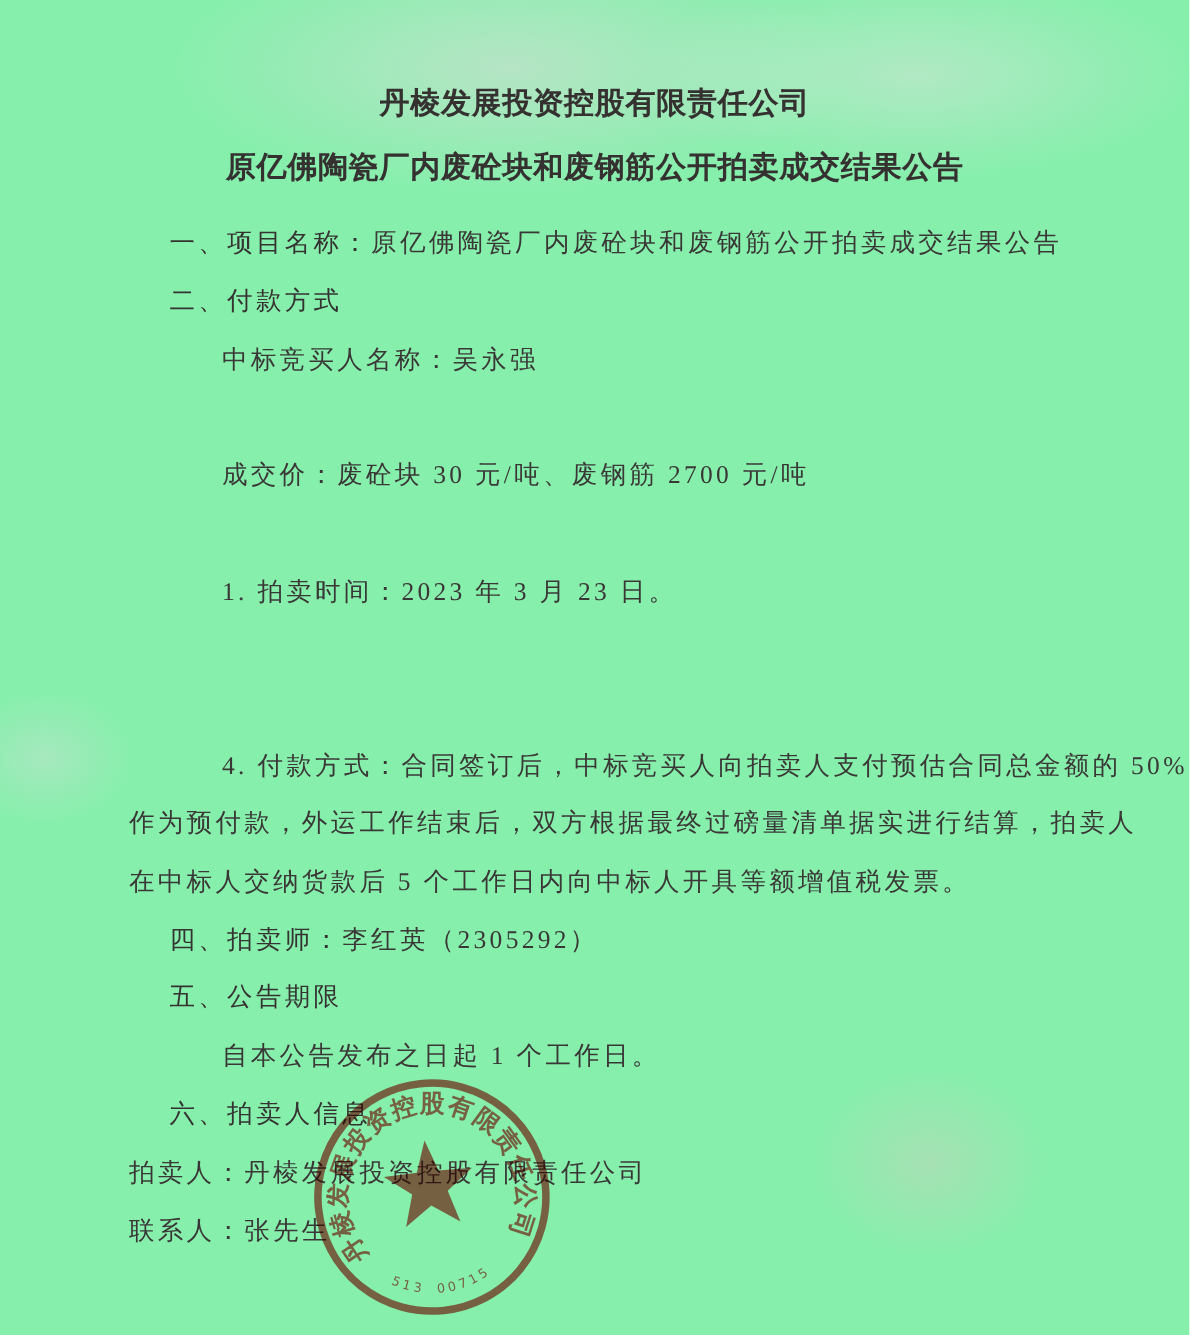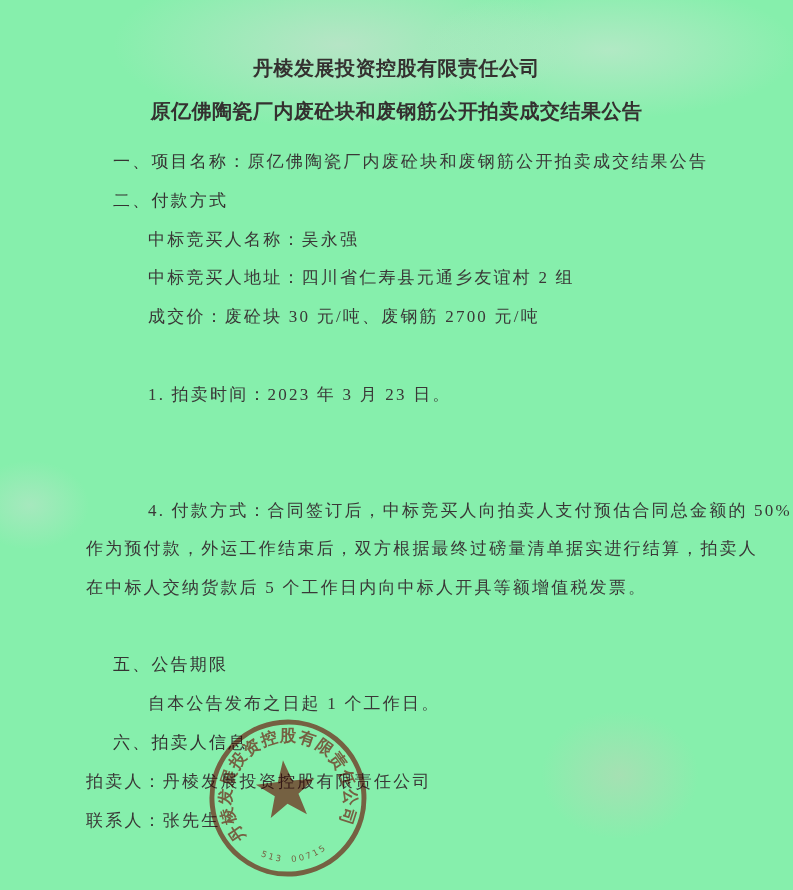--- a/index.html
+++ b/index.html
@@ -83,28 +83,28 @@
   <div class="blob b3"></div>
   <div class="blob b4"></div>
 
   <div class="title" style="top:55px">丹棱发展投资控股有限责任公司</div>
   <div class="title" style="top:98px">原亿佛陶瓷厂内废砼块和废钢筋公开拍卖成交结果公告</div>
 
   <div class="line x-head" style="top:150px"><span class="heading-inline">一、项目名称：</span><span>原亿佛陶瓷厂内废砼块和废钢筋公开拍卖成交结果公告</span></div>
 
   <div class="line x-head heading" style="top:189px">二、付款方式</div>
   <div class="line x-indent" style="top:228px">中标竞买人名称：吴永强</div>
-  <div class="line x-indent" style="top:266px">中标竞买人地址：四川省仁寿县元通乡友谊村 2 组</div>
   <div class="line x-indent" style="top:305px">成交价：废砼块 30 元/吨、废钢筋 2700 元/吨</div>
 
   <div class="line x-indent" style="top:383px">1. 拍卖时间：2023 年 3 月 23 日。</div>
   <div class="line x-indent" style="top:499px">4. 付款方式：合同签订后，中标竞买人向拍卖人支付预估合同总金额的 50%</div>
   <div class="line x-margin" style="top:537px">作为预付款，外运工作结束后，双方根据最终过磅量清单据实进行结算，拍卖人</div>
   <div class="line x-margin" style="top:576px">在中标人交纳货款后 5 个工作日内向中标人开具等额增值税发票。</div>
 
+  <div class="line x-head" style="top:615px"><span class="heading-inline">四、拍卖师：</span><span>李红英（2305292）</span></div>
 
   <div class="line x-head heading" style="top:653px">五、公告期限</div>
   <div class="line x-indent" style="top:692px">自本公告发布之日起 1 个工作日。</div>
 
   <div class="line x-head heading" style="top:731px">六、拍卖人信息</div>
   <div class="line x-margin" style="top:809px">联系人：张先生</div>
   <div class="line x-margin" style="top:770px">拍卖人：丹棱发展投资控股有限责任公司</div>
 
   <svg class="stamp" viewBox="0 0 165 165" width="165" height="165" aria-hidden="true">
     <defs>

